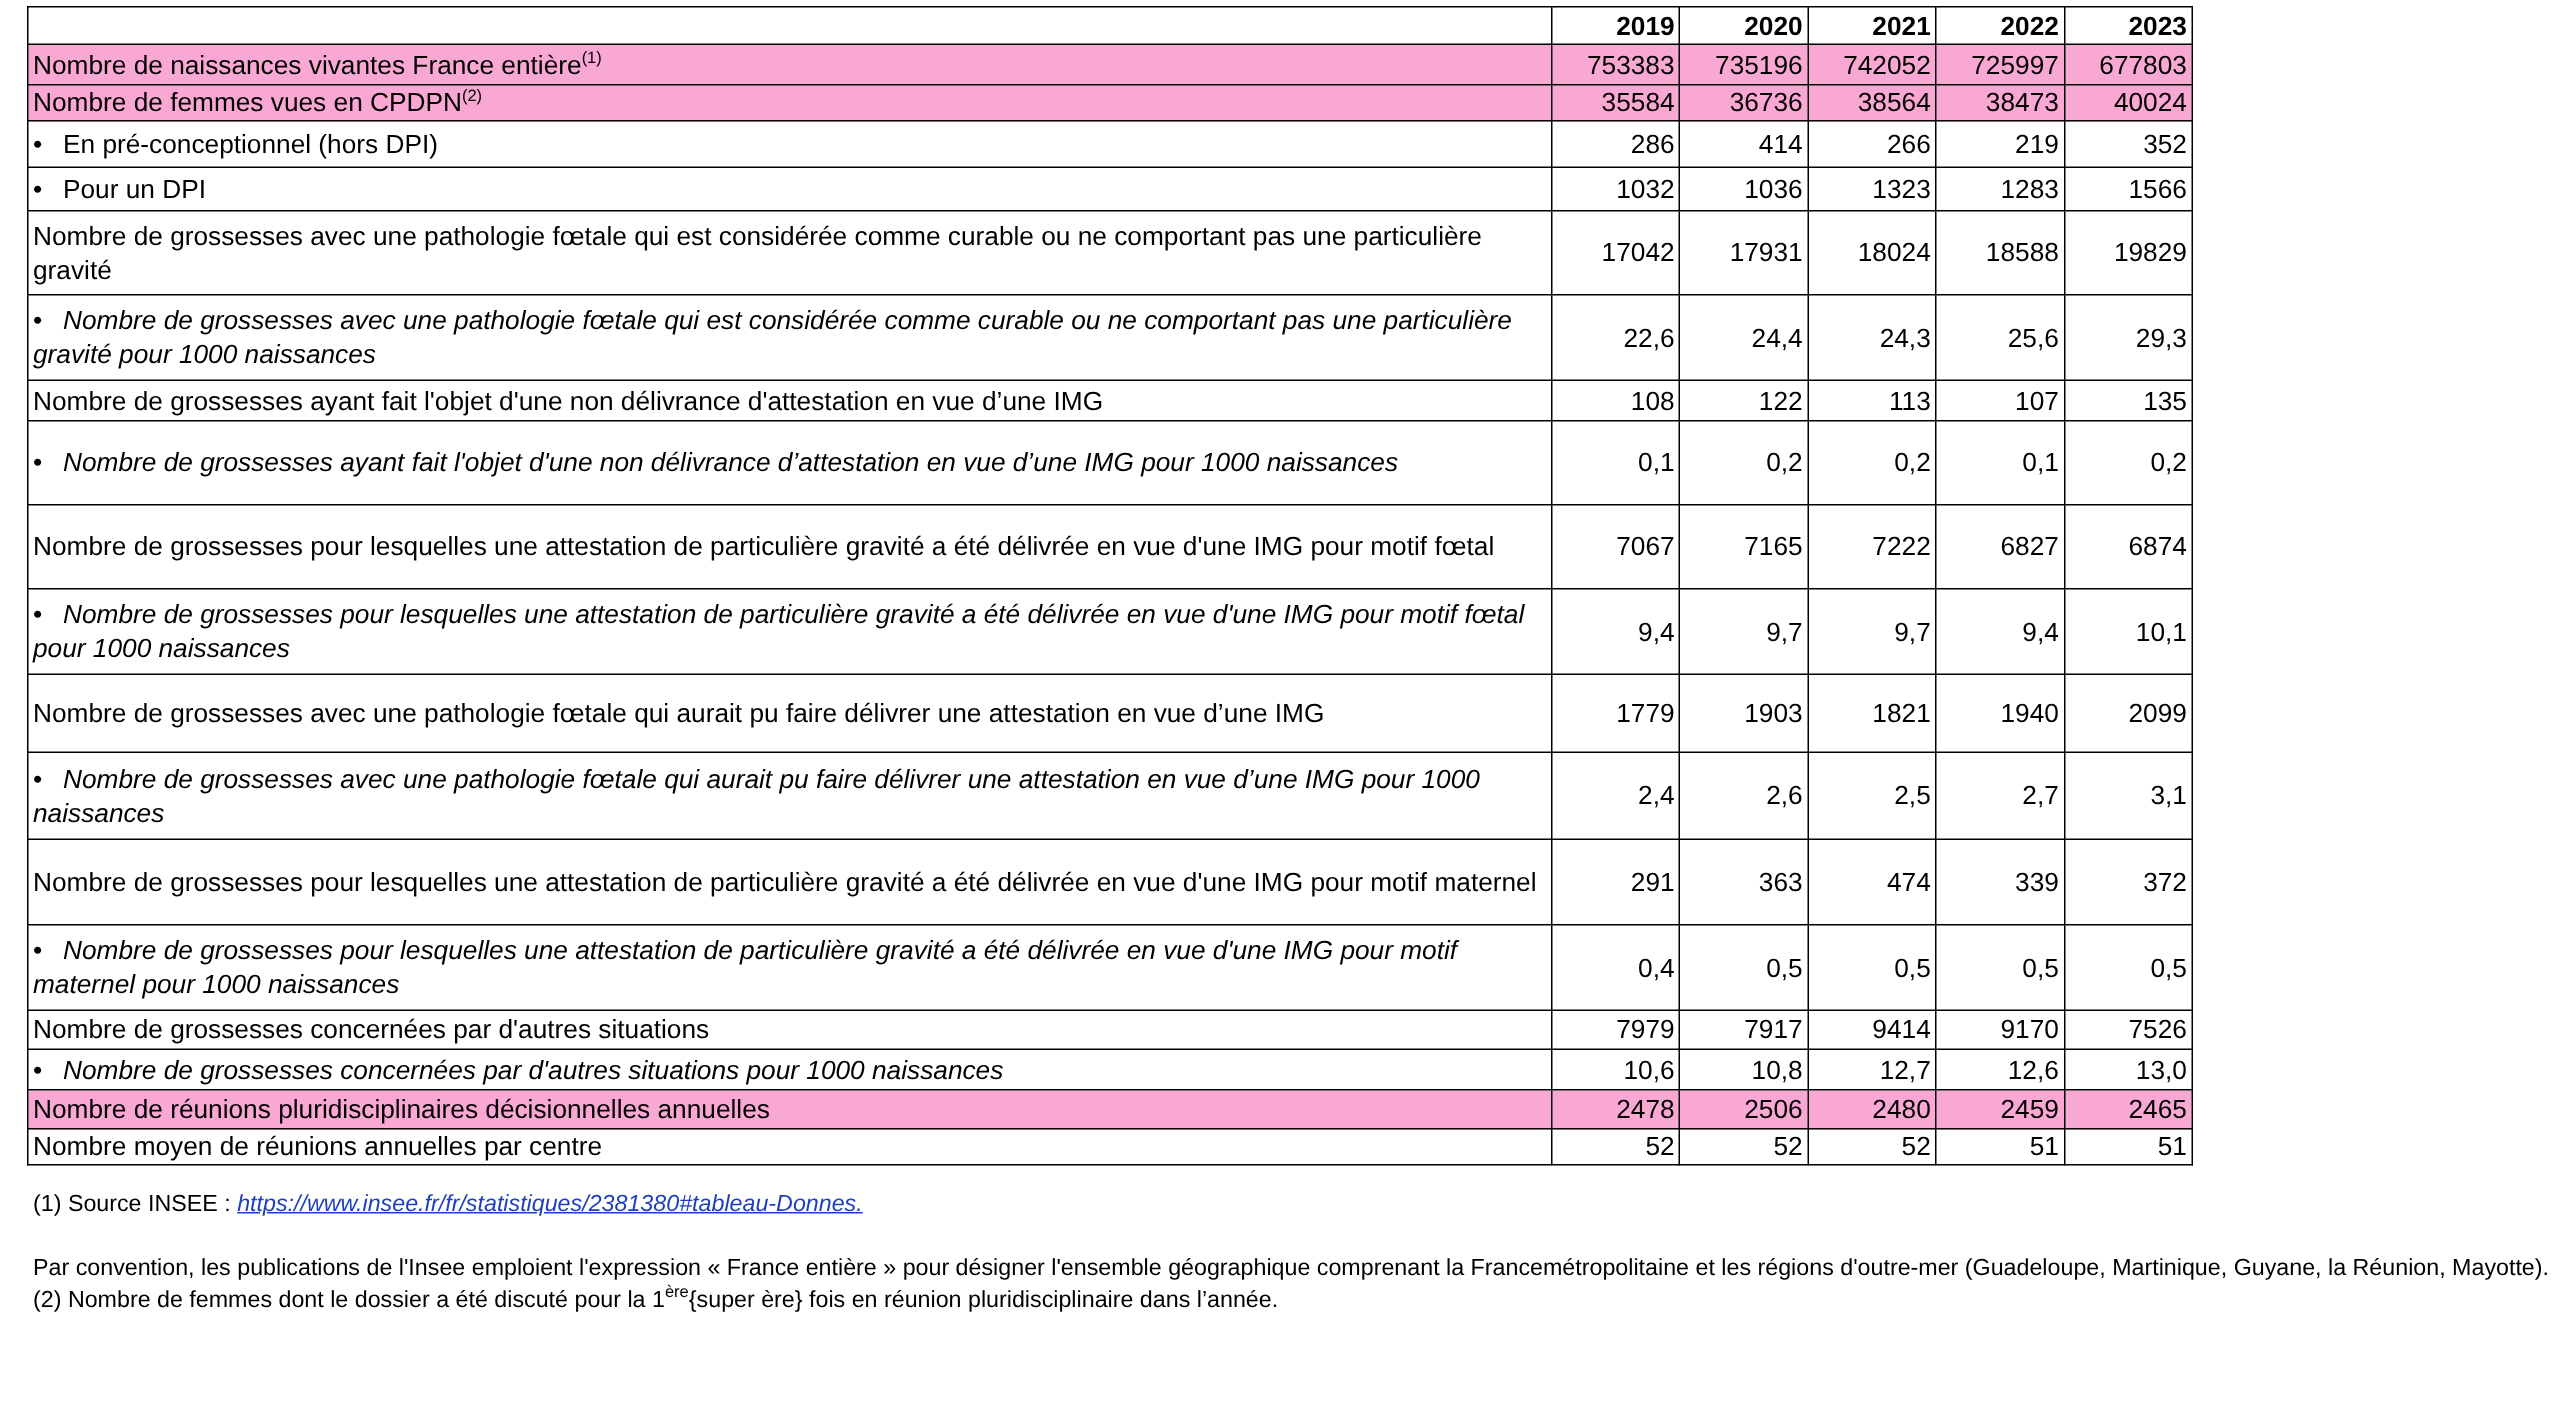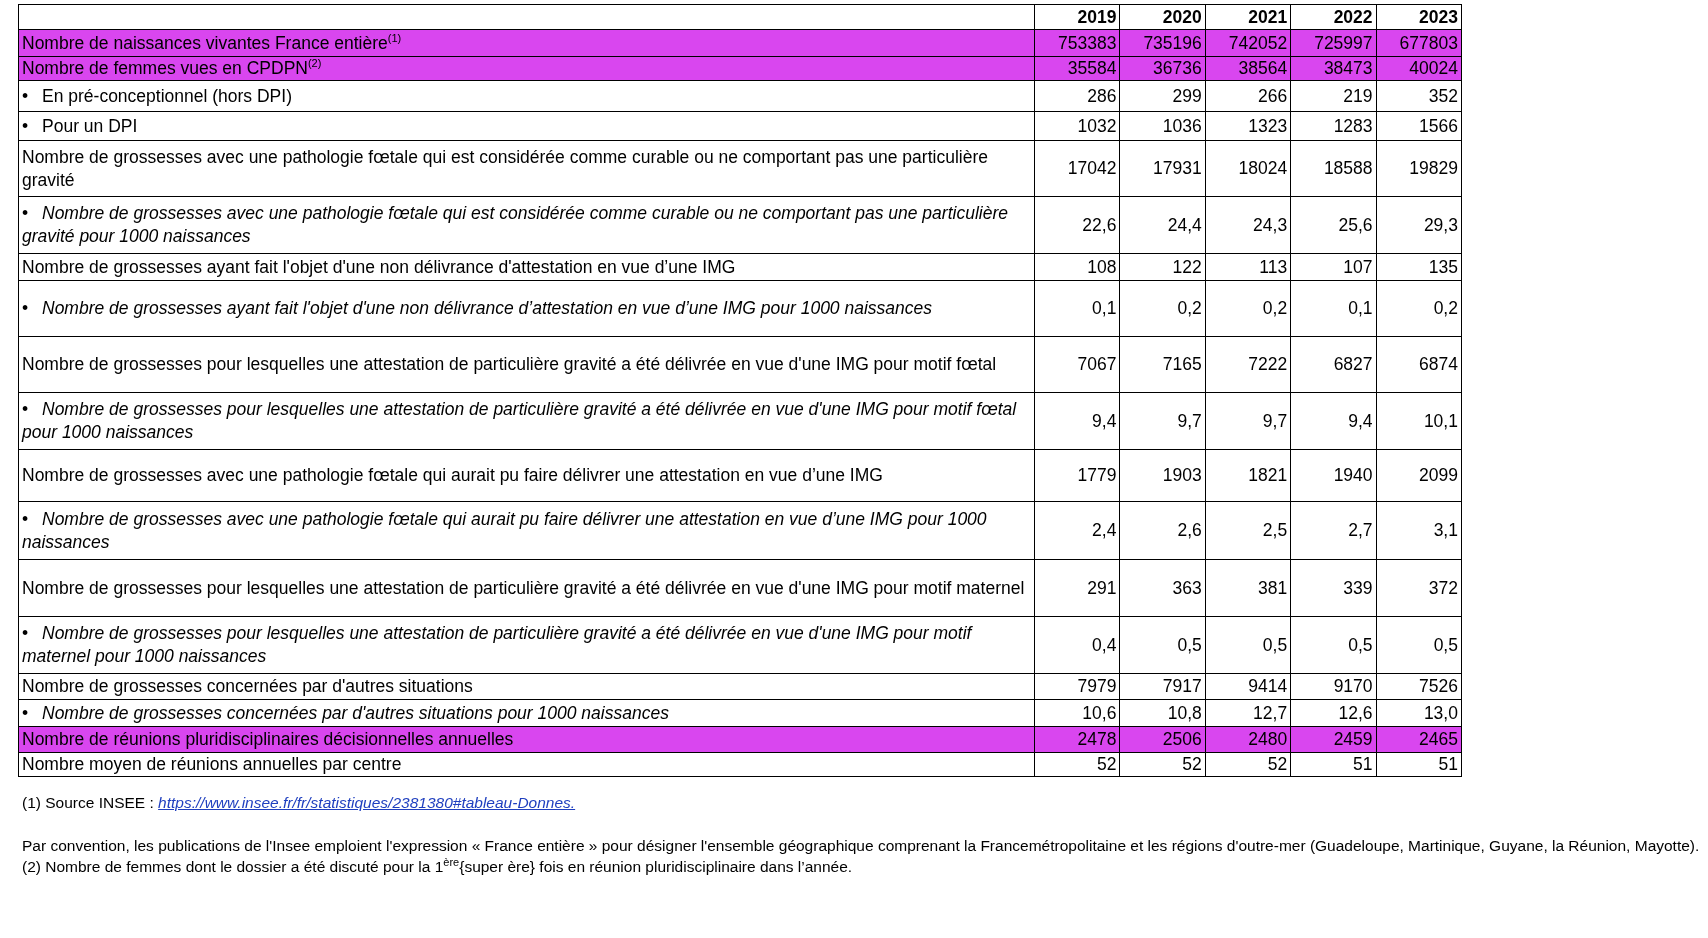--- a/index.html
+++ b/index.html
@@ -16,21 +16,21 @@
   table.data td, table.data th {
     border: 1px solid #000;
     padding: 0 3px 0 3px;
     line-height: 23px;
     vertical-align: middle;
   }
   col.label-col { width: 1016px; }
   col.year-col { width: 85.4px; }
   th.year { text-align: right; font-weight: bold; }
   td.num { text-align: right; }
-  tr.gray td { background: #d946ef; }
+  tr.gray td { background: #f9a8d4; }
   td.italic { font-style: italic; }
   sup { font-size: 11px; line-height: 0; }
   .bullet { display: inline-block; width: 20px; font-style: normal; }
   .footnotes {
     position: absolute; left: 22px; top: 792px;
     font-size: 15.5px; line-height: 21px;
   }
   .footnotes p { margin: 0; white-space: nowrap; }
   .footnotes .gap { height: 22px; }
   .footnotes a { color: #1f3fbf; font-style: italic; text-decoration: underline; }
@@ -70,21 +70,21 @@
         <td><span>Nombre de femmes vues en CPDPN</span><sup>(2)</sup></td>
         <td class="num">35584</td>
         <td class="num">36736</td>
         <td class="num">38564</td>
         <td class="num">38473</td>
         <td class="num">40024</td>
       </tr>
       <tr style="height: 31px;">
         <td><span class="bullet">•</span><span>En pré-conceptionnel (hors DPI)</span></td>
         <td class="num">286</td>
-        <td class="num">299</td>
+        <td class="num">414</td>
         <td class="num">266</td>
         <td class="num">219</td>
         <td class="num">352</td>
       </tr>
       <tr style="height: 29px;">
         <td><span class="bullet">•</span><span>Pour un DPI</span></td>
         <td class="num">1032</td>
         <td class="num">1036</td>
         <td class="num">1323</td>
         <td class="num">1283</td>
@@ -151,21 +151,21 @@
         <td class="num">2,4</td>
         <td class="num">2,6</td>
         <td class="num">2,5</td>
         <td class="num">2,7</td>
         <td class="num">3,1</td>
       </tr>
       <tr style="height: 57px;">
         <td><span>Nombre de grossesses pour lesquelles une attestation de particulière gravité a été délivrée en vue d'une IMG pour motif maternel</span></td>
         <td class="num">291</td>
         <td class="num">363</td>
-        <td class="num">381</td>
+        <td class="num">474</td>
         <td class="num">339</td>
         <td class="num">372</td>
       </tr>
       <tr style="height: 57px;">
         <td class="italic"><span class="bullet">•</span><span>Nombre de grossesses pour lesquelles une attestation de particulière gravité a été délivrée en vue  d'une IMG pour motif maternel pour 1000 naissances</span></td>
         <td class="num">0,4</td>
         <td class="num">0,5</td>
         <td class="num">0,5</td>
         <td class="num">0,5</td>
         <td class="num">0,5</td>

